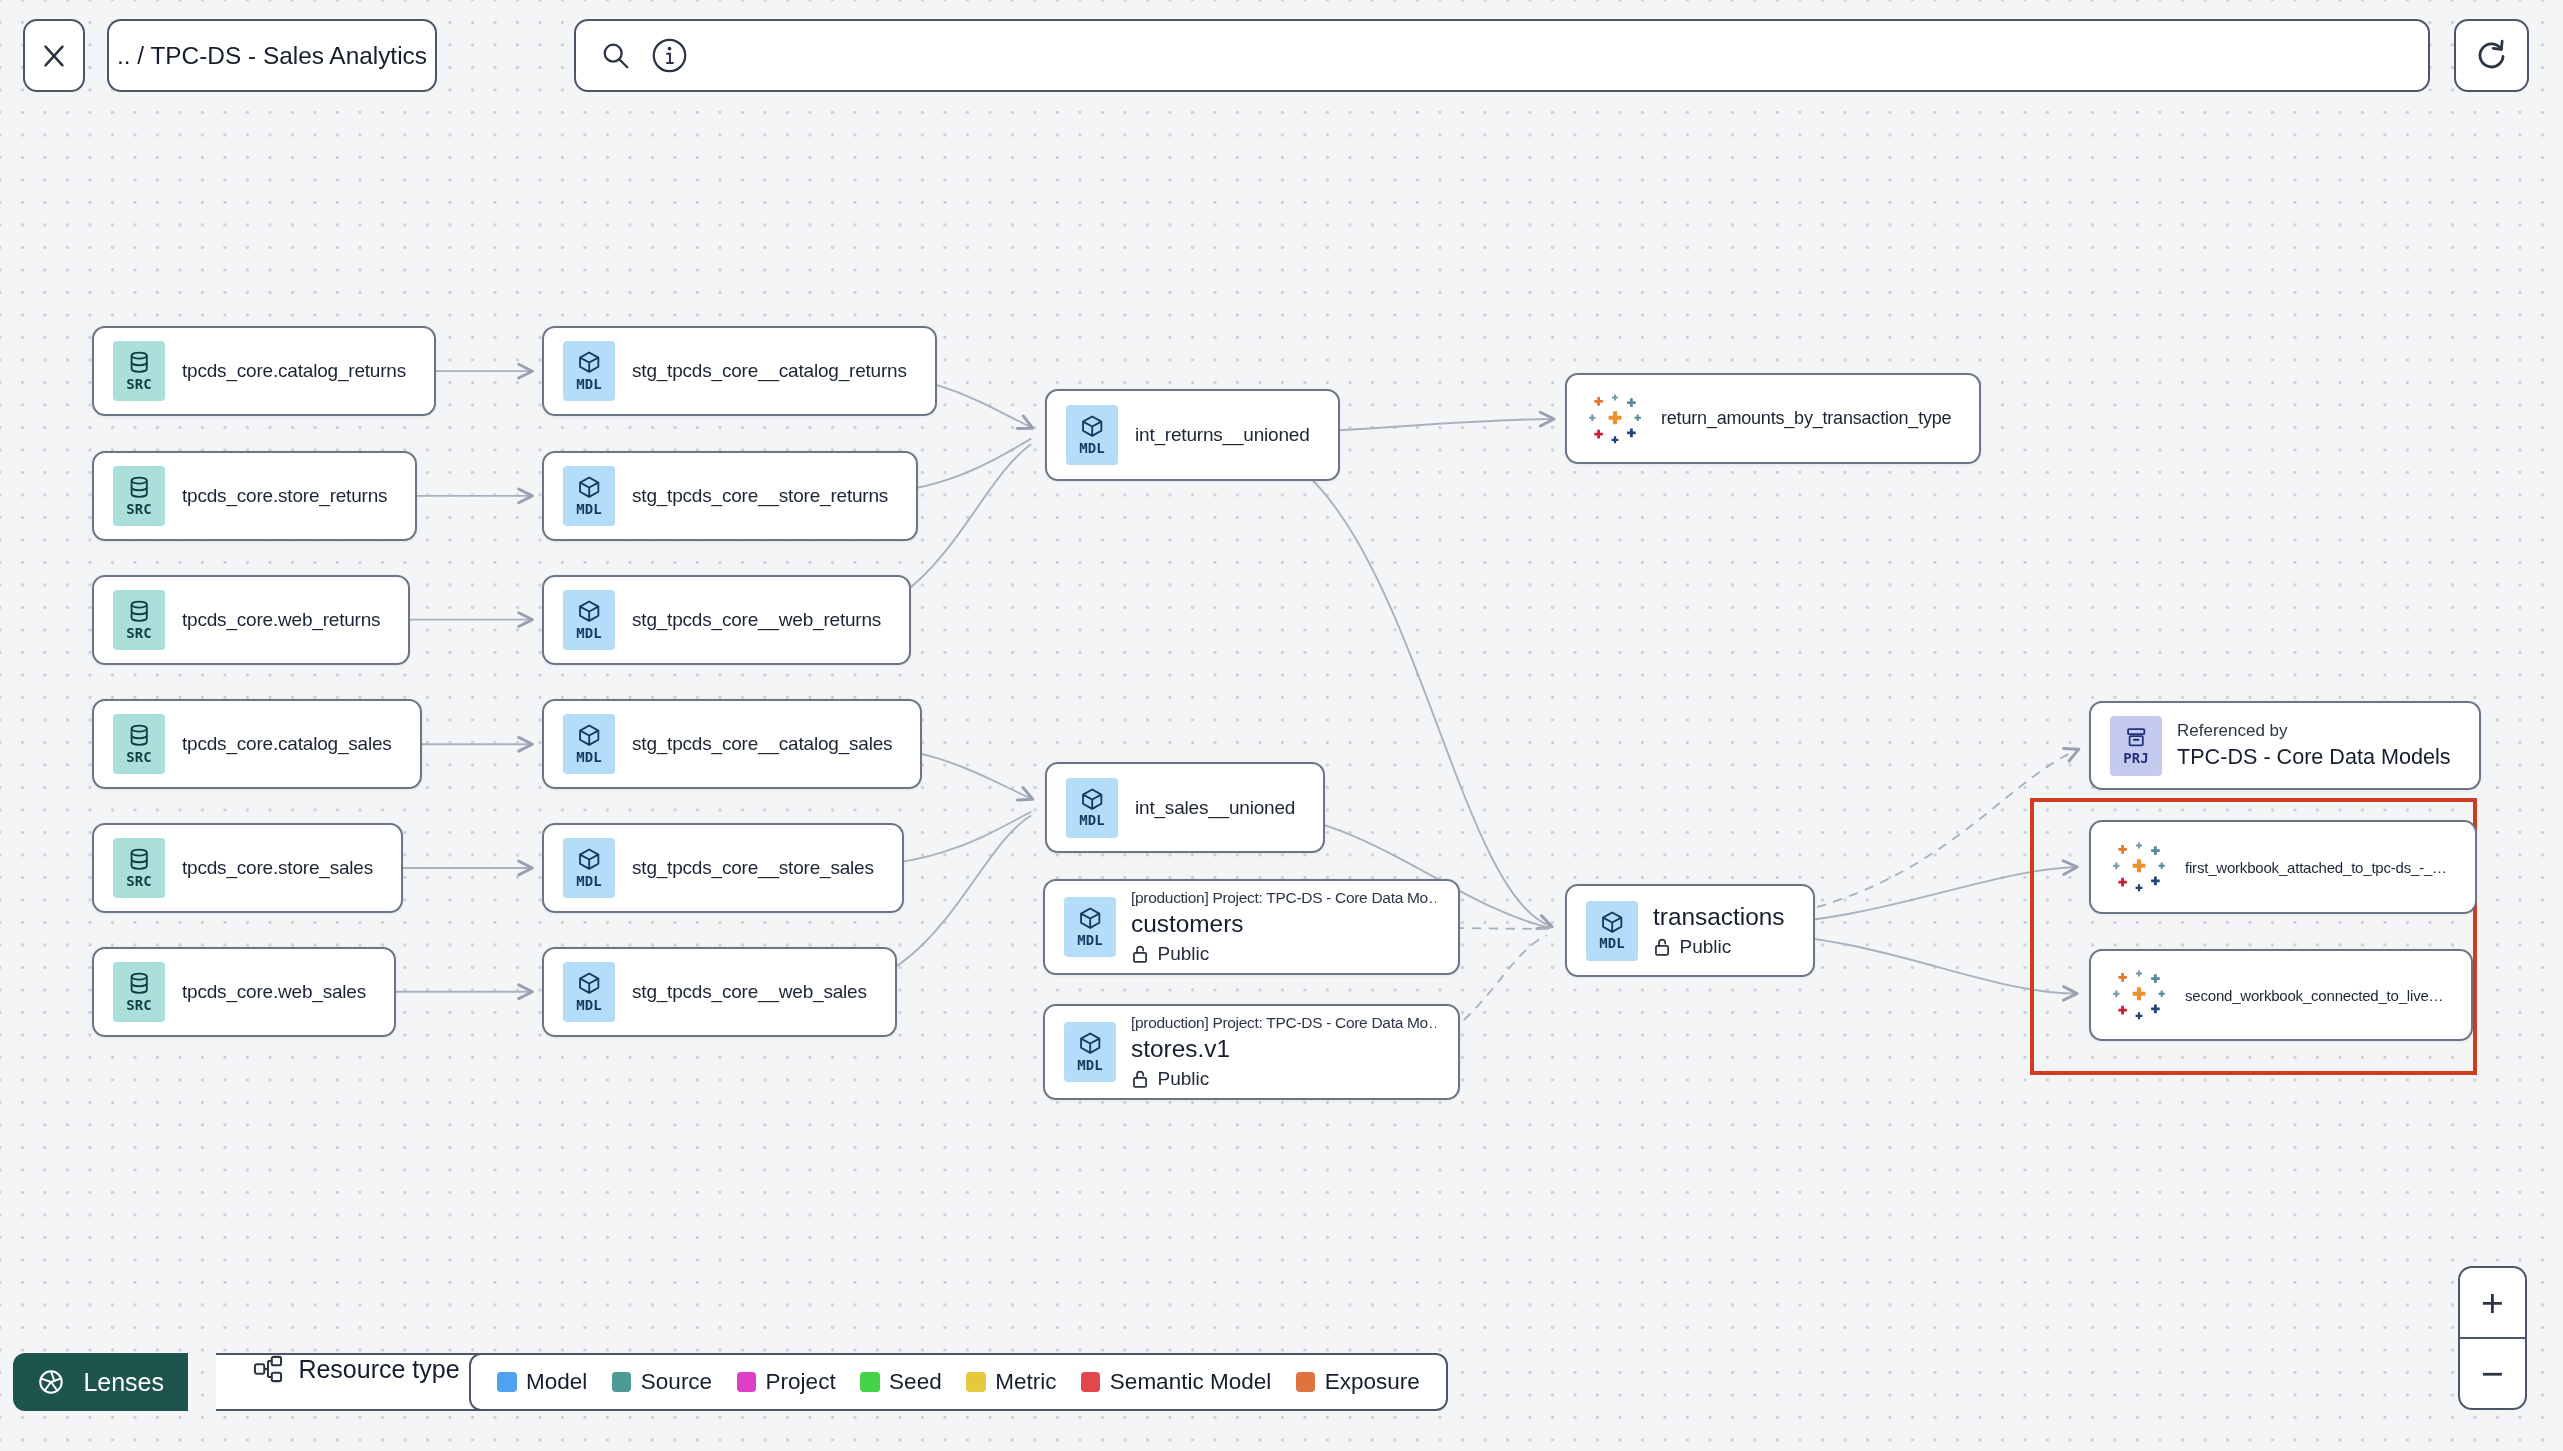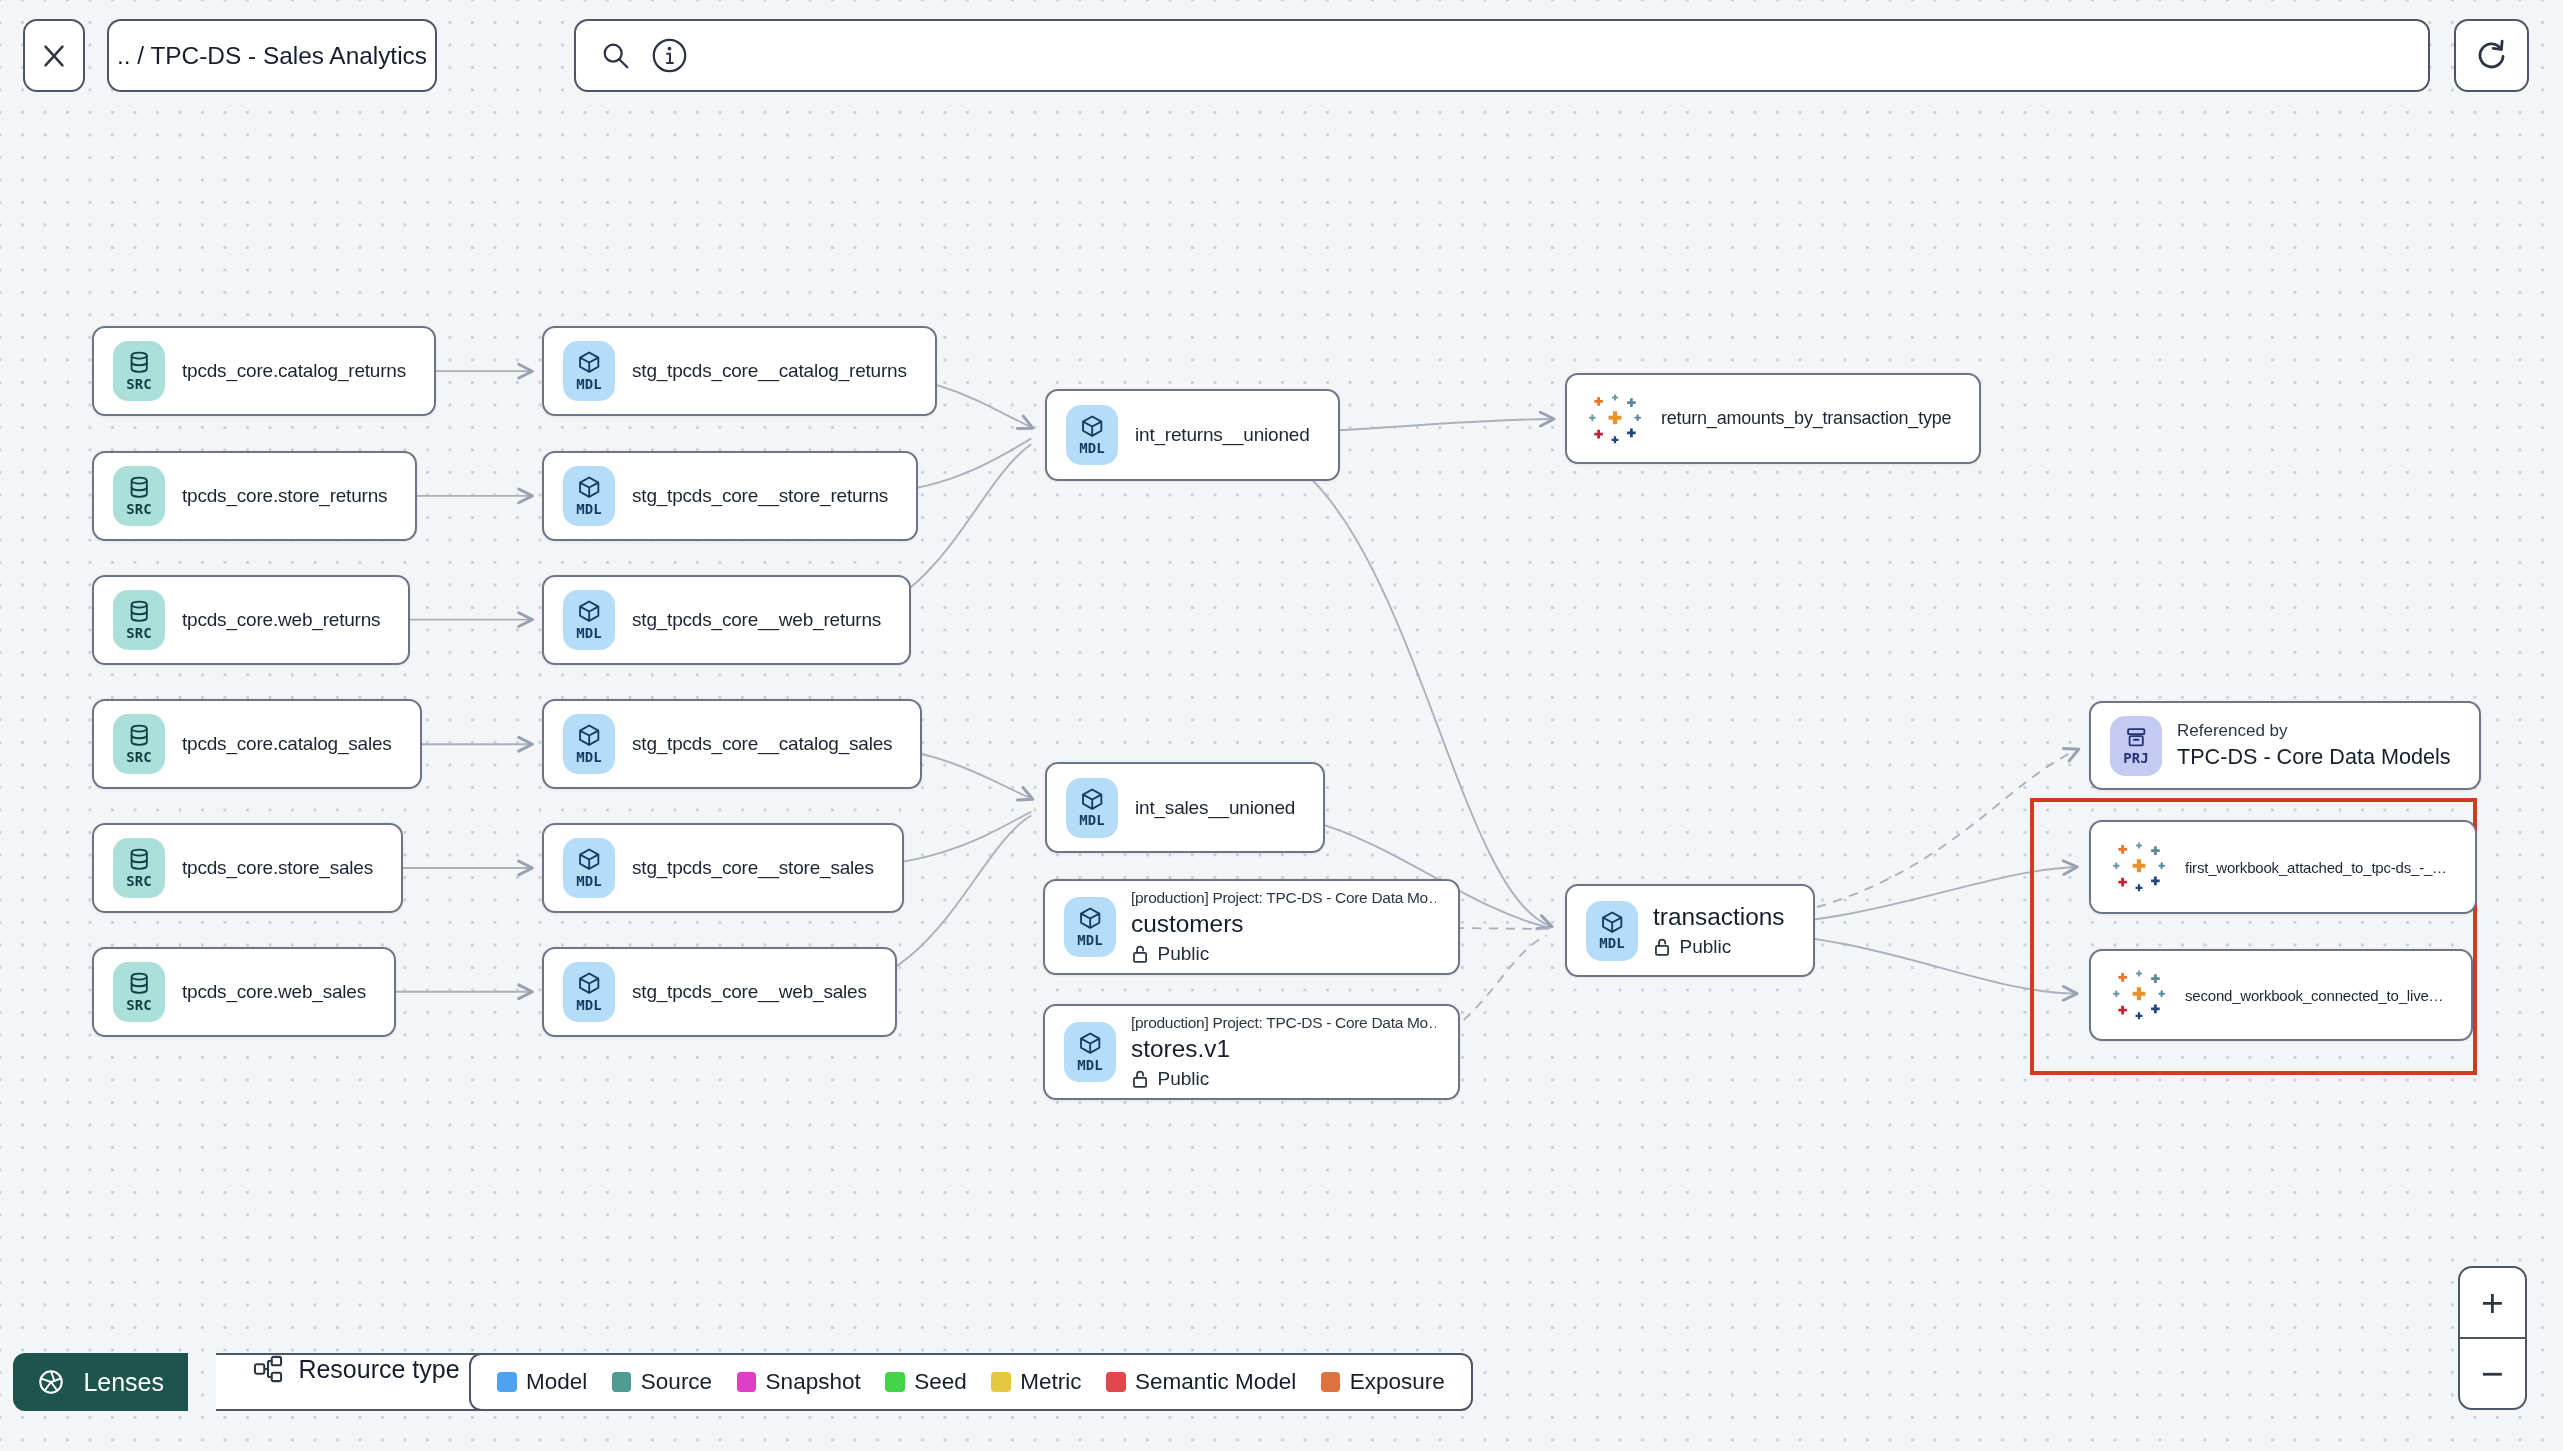--- a/index.html
+++ b/index.html
@@ -24,21 +24,21 @@
   }
   
   .node{
     position:absolute;background:#fff;border:2.3px solid #6b7585;border-radius:13px;
     display:flex;align-items:center;gap:17px;padding:0 28px 0 19px;
     box-shadow:0 0.9px 2.8px rgba(20,30,50,.07);z-index:3;white-space:nowrap;
     width:max-content;box-sizing:border-box;
   }
   .node .label{font-size:19px;color:#1b2533;letter-spacing:-0.2px;}
   .badge{
-    width:52px;height:60px;border-radius:15px;flex:none;
+    width:52px;height:60px;border-radius:4px;flex:none;
     display:flex;flex-direction:column;align-items:center;justify-content:center;gap:0.9px;
   }
   .badge .code{font-family:"DejaVu Sans Mono",monospace;font-size:14px;font-weight:700;}
   .badge.src{background:#abdfd9;color:#0f3e43;}
   .badge.mdl{background:#b5dcf8;color:#123a5e;}
   .badge.prj{background:#c5cbf0;color:#23307a;}
   .bicon{width:24.4px;height:24.4px;}
   .nlines{display:flex;flex-direction:column;line-height:1.3;overflow:hidden;}
   .nl-project{font-size:15.5px;color:#2c3646;letter-spacing:-0.3px;}
   .nl-name{font-size:24.4px;color:#141e2c;}
@@ -447,21 +447,21 @@
   <span class="legend-item">
       <span class="swatch" style="background: rgb(79, 162, 240);"></span>
       <span>Model</span>
     </span>
   <span class="legend-item">
       <span class="swatch" style="background: rgb(78, 155, 148);"></span>
       <span>Source</span>
     </span>
   <span class="legend-item">
       <span class="swatch" style="background: rgb(222, 63, 198);"></span>
-      <span>Snapshot</span>
+      <span>Project</span>
     </span>
   <span class="legend-item">
       <span class="swatch" style="background: rgb(68, 211, 72);"></span>
       <span>Seed</span>
     </span>
   <span class="legend-item">
       <span class="swatch" style="background: rgb(230, 200, 63);"></span>
       <span>Metric</span>
     </span>
   <span class="legend-item">

